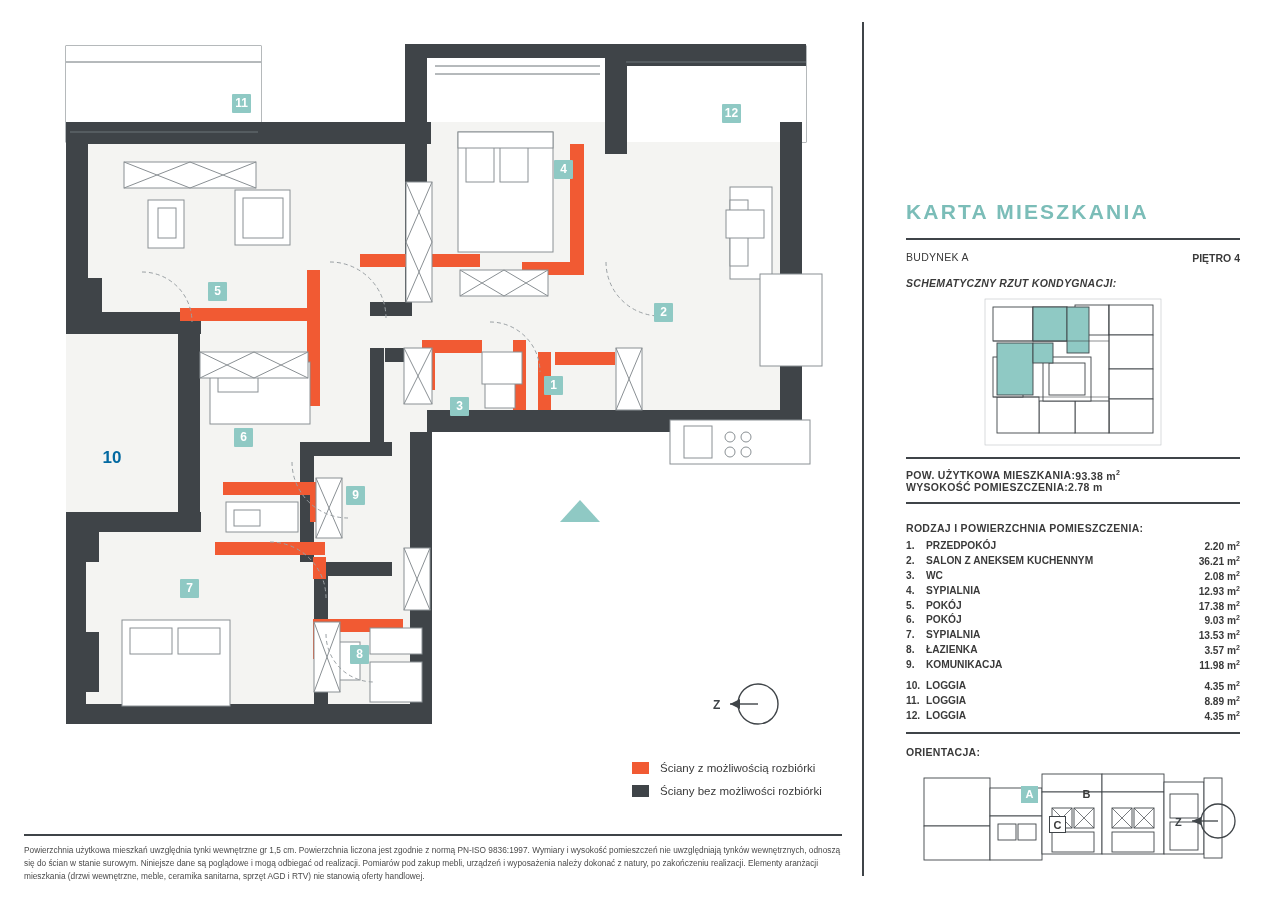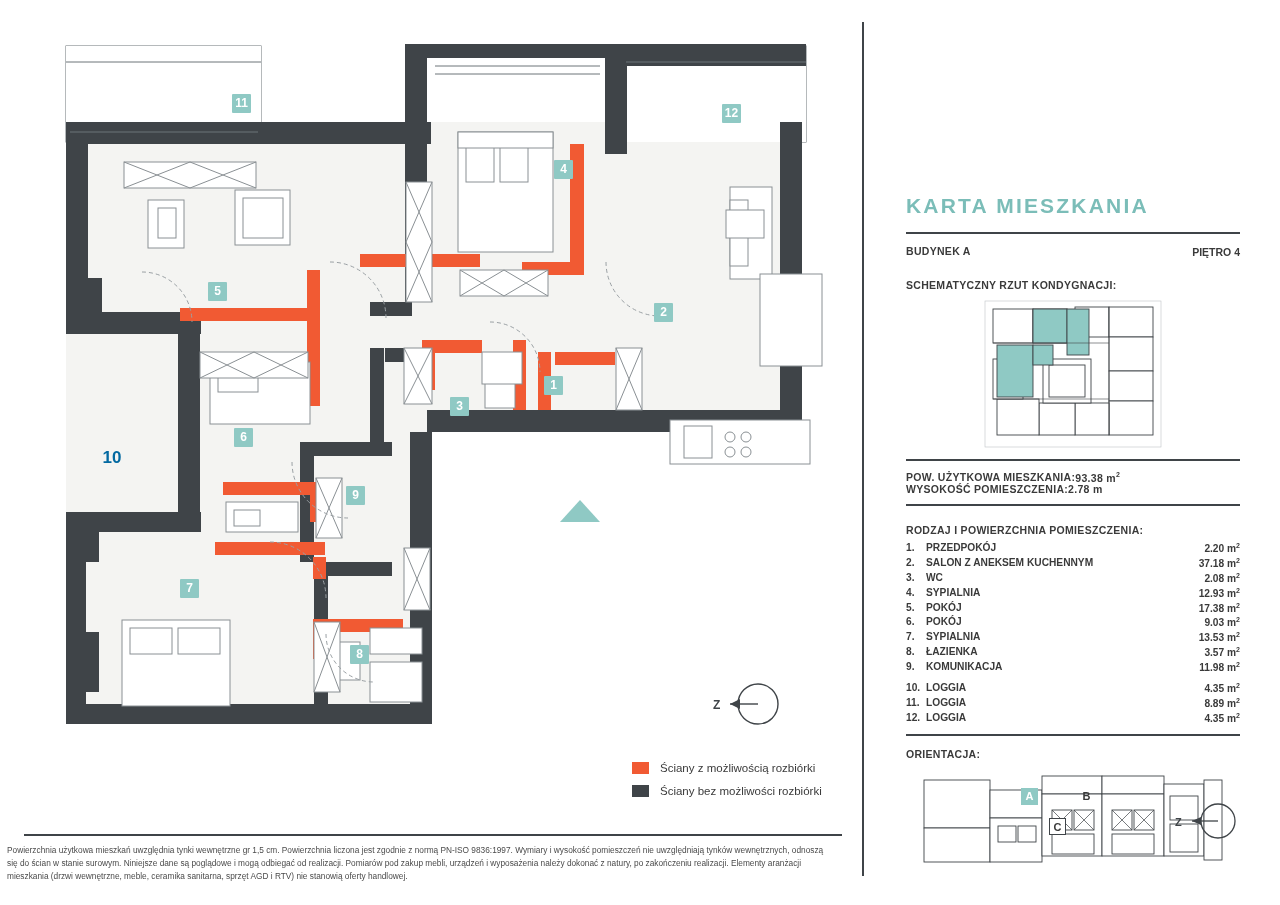--- a/index.html
+++ b/index.html
@@ -46,42 +46,42 @@
   .legend-row { display:flex; align-items:flex-start; margin-bottom:11px; }
   .swatch { width:17px; height:12px; margin-right:11px; flex:0 0 auto; }
   .swatch.demolish { background:#f15a33; }
   .swatch.solid { background:#3f4448; }
   .legend-row span { font-size:11.5px; color:#3a3a3a; }
 
   .footer-rule {
     position:absolute; left:24px; top:834px; width:818px; height:1.5px; background:#3f4448;
   }
   .footnote {
-    position:absolute; left:7px; top:844px; width:818px;
+    position:absolute; left:24px; top:844px; width:818px;
     font-size:8.3px; line-height:1.55; color:#4a4a4a;
   }
 
   .compass { position:absolute; left:680px; top:655px; width:80px; height:55px; }
 
   
   .card { position:absolute; left:906px; top:190px; width:334px; }
   .card-title {
     font-size:21px; letter-spacing:2.2px; color:#7bbdb8; font-weight:bold;
-    margin:4px 0 14px 0;
+    margin:10px 0 14px 0;
   }
   .rule { height:2px; background:#3f4448; width:100%; }
 
   .blk { padding:10px 0 9px 0; }
   .kv { display:flex; font-size:10.5px; font-weight:bold; letter-spacing:.3px; }
   .kv .v { font-weight:bold; }
   .lbl-bold { font-size:10.5px; font-weight:bold; letter-spacing:.3px; }
 
-  .bldg-line { font-size:10.5px; font-weight:bold; letter-spacing:.3px; line-height:1.5; }
+  .bldg-line { font-size:10.5px; font-weight:normal; letter-spacing:.3px; line-height:1.5; }
   .floor-row { display:flex; justify-content:flex-end; font-size:10.5px; font-weight:bold; margin-top:-14px;}
-  .schem-label { font-size:10.5px; font-weight:bold; letter-spacing:.3px; margin:12px 0 8px 0; }
+  .schem-label { font-size:10.5px; font-weight:bold; letter-spacing:.3px; margin:4px 0 8px 0;font-style:italic; }
 
   .keyplan { width:334px; display:flex; justify-content:center; margin-bottom:10px; }
 
   .area-line { display:flex; justify-content:space-between; font-size:10.2px; font-weight:bold; padding:1.2px 0; }
   .area-line .nm { display:flex; }
   .area-line .idx { width:20px; display:inline-block; }
   sup { font-size:7px; }
 
   .orient-label { font-size:10.5px; font-weight:bold; letter-spacing:.3px; margin:12px 0 6px 0; }
   .orient-wrap { position:relative; width:334px; height:110px; }
@@ -369,21 +369,21 @@
             <span class="idx">1.</span>
             <span>PRZEDPOKÓJ</span>
           </span>
           <span><span>2.20 m</span><sup>2</sup></span>
         </div>
       <div class="area-line">
           <span class="nm">
             <span class="idx">2.</span>
             <span>SALON Z ANEKSEM KUCHENNYM</span>
           </span>
-          <span><span>37.18 m</span><sup>2</sup></span>
+          <span><span>36.21 m</span><sup>2</sup></span>
         </div>
       <div class="area-line">
           <span class="nm">
             <span class="idx">3.</span>
             <span>WC</span>
           </span>
           <span><span>2.08 m</span><sup>2</sup></span>
         </div>
       <div class="area-line">
           <span class="nm">

